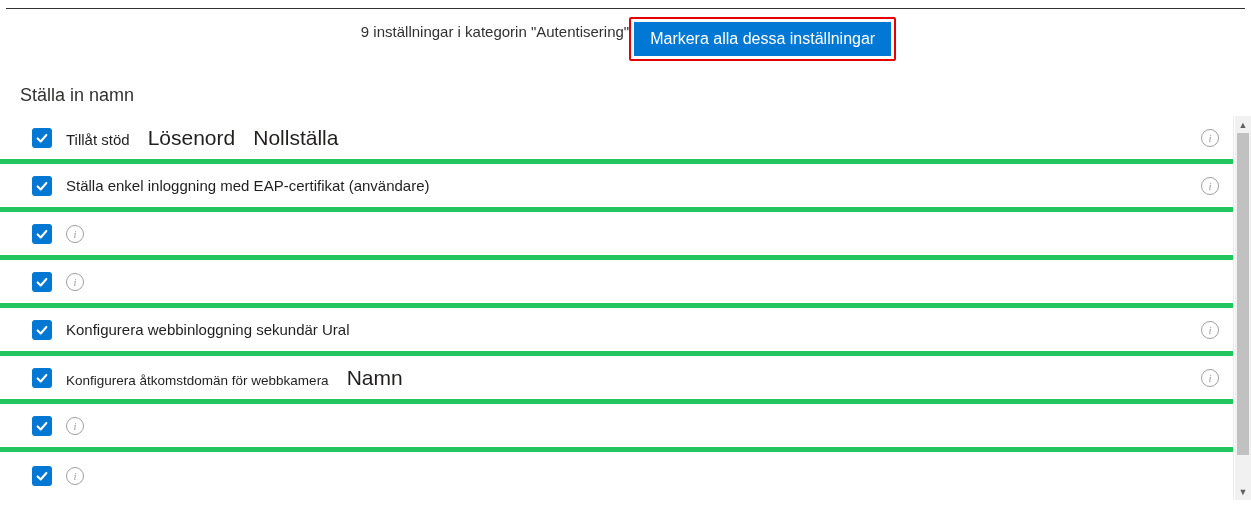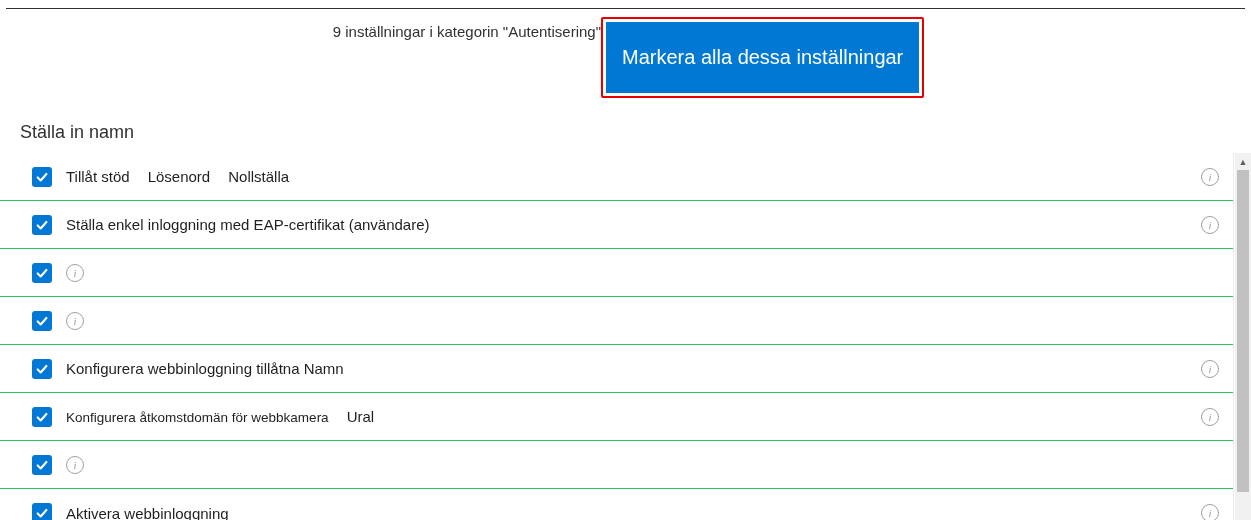--- a/index.html
+++ b/index.html
@@ -28,42 +28,42 @@
       border: 2px solid #e60000;
       border-radius: 2px;
       padding: 3px;
       margin-right: 4px;
       margin-top: -6px;
     }
     .select-all-btn {
       background: #0078d4;
       color: #ffffff;
       border: none;
-      padding: 24px 16px;
-      font-size: 20px;
+      padding: 8px 16px;
+      font-size: 16px;
       cursor: pointer;
       white-space: nowrap;
     }
     .column-header {
       padding: 24px 0 10px 20px;
       font-size: 18px;
       color: #323130;
     }
     .list-area {
       display: flex;
     }
     .list {
       flex: 1;
     }
     .row {
       display: flex;
       align-items: center;
       min-height: 48px;
       padding: 0 14px 0 32px;
-      border-bottom: 1px solid #22c55e;
+      border-bottom: 5px solid #22c55e;
     }
     .row:last-child { border-bottom: none; }
     .checkbox {
       width: 20px;
       height: 20px;
       background: #0078d4;
       border-radius: 3px;
       display: flex;
       align-items: center;
       justify-content: center;
@@ -77,21 +77,21 @@
     }
     .label-group {
       display: flex;
       align-items: baseline;
       gap: 18px;
       flex: 1;
       font-size: 15px;
       color: #201f1e;
     }
     .label-sub {
-      font-size: 15px;
+      font-size: 21px;
       color: #201f1e;
     }
     .label-gap-wide { margin-left: 44px; }
     .row-small .label-group { font-size: 13.5px; text-align: right; }
     .info-icon {
       width: 18px;
       height: 18px;
       border: 1px solid #a19f9d;
       border-radius: 50%;
       display: flex;
@@ -197,52 +197,49 @@
         </div>
         <div class="info-icon">i</div>
       </div>
       <div class="row">
         <div class="checkbox">
           <svg viewBox="0 0 16 16" fill="none" stroke="#ffffff" stroke-width="2.4" stroke-linecap="round" stroke-linejoin="round">
             <polyline points="3,8.5 6.5,12 13,4.5"></polyline>
           </svg>
         </div>
         <div class="label-group">
-          <span>Konfigurera webbinloggning tillåtna Namn</span>
+          <span>Konfigurera webbinloggning sekundär Ural</span>
         </div>
         <div class="info-icon">i</div>
       </div>
       <div class="row row-small">
         <div class="checkbox">
           <svg viewBox="0 0 16 16" fill="none" stroke="#ffffff" stroke-width="2.4" stroke-linecap="round" stroke-linejoin="round">
             <polyline points="3,8.5 6.5,12 13,4.5"></polyline>
           </svg>
         </div>
         <div class="label-group">
           <span>Konfigurera åtkomstdomän för webbkamera</span>
-          <span class="label-sub">Ural</span>
-        </div>
-        <div class="info-icon">i</div>
-      </div>
-      <div class="row">
-        <div class="checkbox">
-          <svg viewBox="0 0 16 16" fill="none" stroke="#ffffff" stroke-width="2.4" stroke-linecap="round" stroke-linejoin="round">
-            <polyline points="3,8.5 6.5,12 13,4.5"></polyline>
-          </svg>
-        </div>
-        <div class="info-icon">i</div>
-      </div>
-      <div class="row">
-        <div class="checkbox">
-          <svg viewBox="0 0 16 16" fill="none" stroke="#ffffff" stroke-width="2.4" stroke-linecap="round" stroke-linejoin="round">
-            <polyline points="3,8.5 6.5,12 13,4.5"></polyline>
-          </svg>
-        </div>
-        <div class="label-group">
-          <span>Aktivera webbinloggning</span>
+          <span class="label-sub">Namn</span>
+        </div>
+        <div class="info-icon">i</div>
+      </div>
+      <div class="row">
+        <div class="checkbox">
+          <svg viewBox="0 0 16 16" fill="none" stroke="#ffffff" stroke-width="2.4" stroke-linecap="round" stroke-linejoin="round">
+            <polyline points="3,8.5 6.5,12 13,4.5"></polyline>
+          </svg>
+        </div>
+        <div class="info-icon">i</div>
+      </div>
+      <div class="row">
+        <div class="checkbox">
+          <svg viewBox="0 0 16 16" fill="none" stroke="#ffffff" stroke-width="2.4" stroke-linecap="round" stroke-linejoin="round">
+            <polyline points="3,8.5 6.5,12 13,4.5"></polyline>
+          </svg>
         </div>
         <div class="info-icon">i</div>
       </div>
     </div>
   <div class="divider-vert"></div>
   <div class="scrollbar">
     <div class="scroll-arrow">▲</div>
     <div class="scroll-track">
       <div class="scroll-thumb"></div>
     </div>

